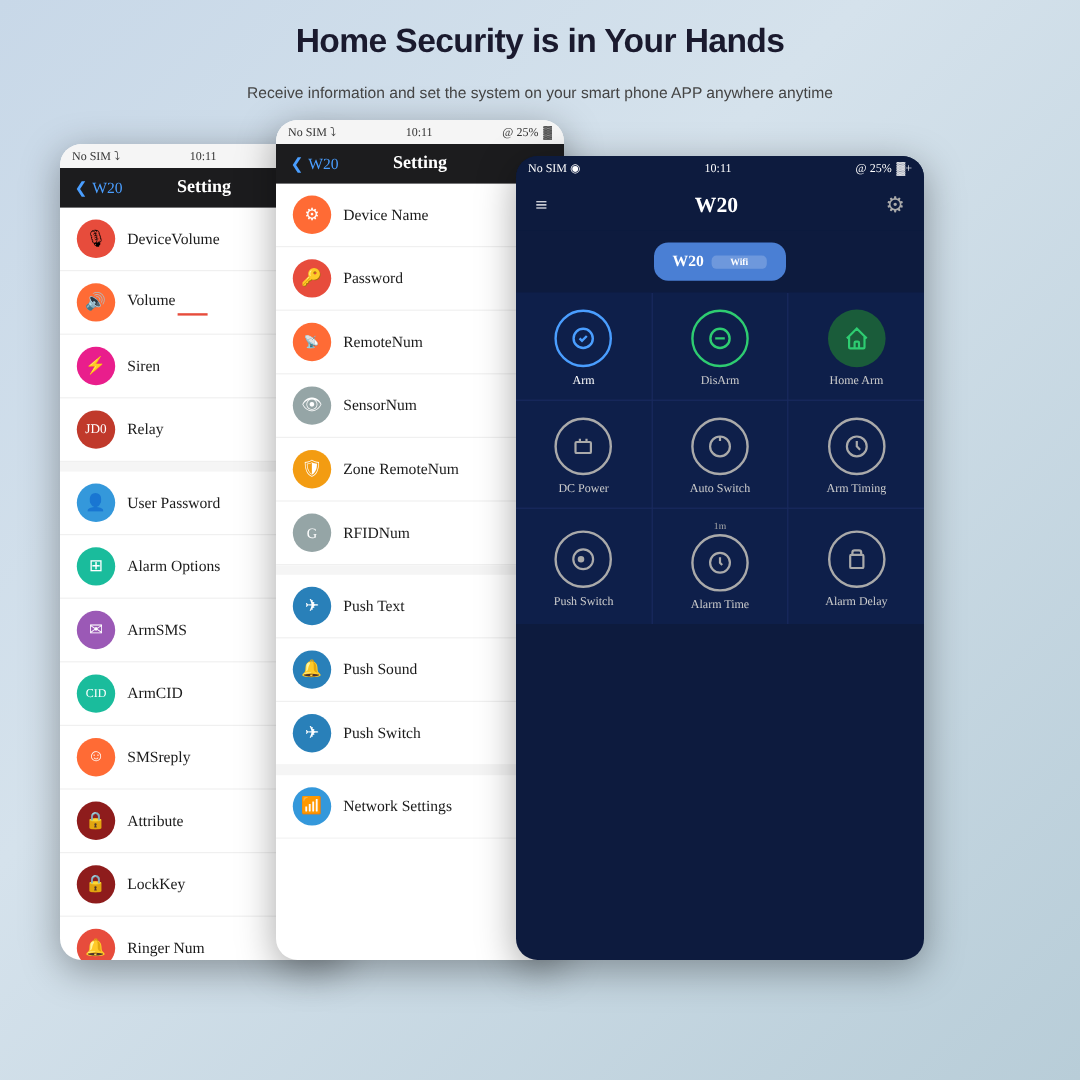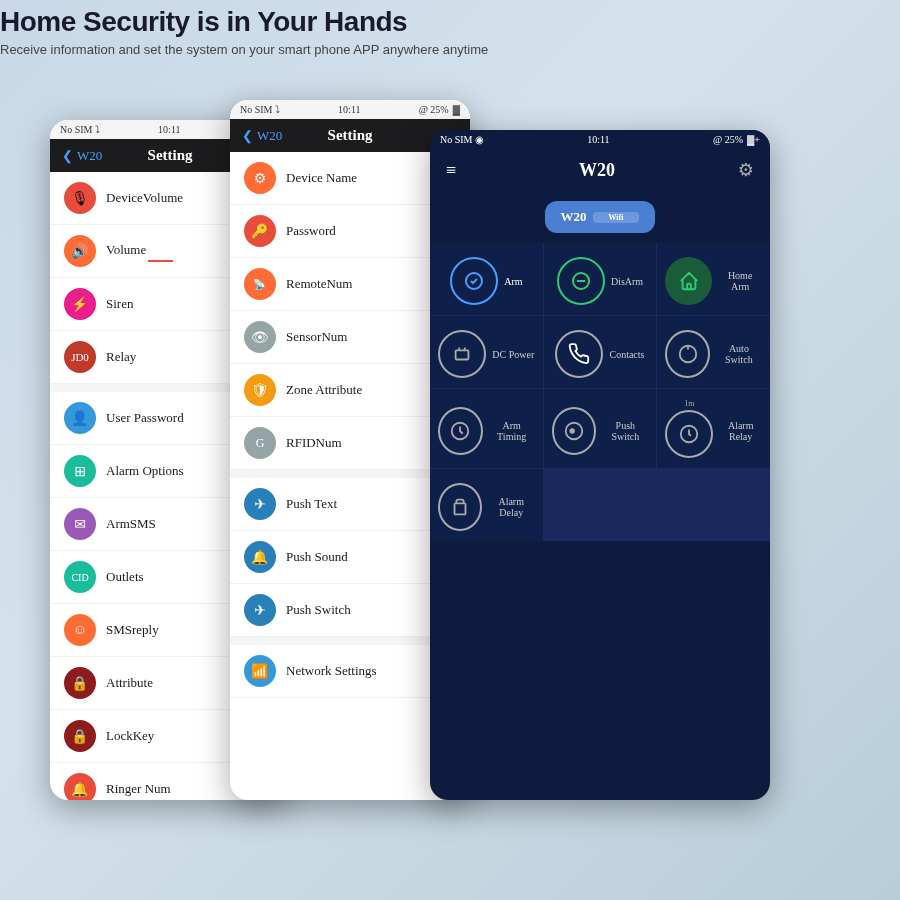--- a/index.html
+++ b/index.html
@@ -16,35 +16,35 @@
     .bg-overlay {
       position: absolute;
       inset: 0;
       background: linear-gradient(135deg, #c8d8e8 0%, #d5e2ec 40%, #b8cdd8 100%);
       z-index: 0;
     }
 
     
     .header {
       position: absolute;
-      top: 6px;
+      top: 18px;
       left: 0; right: 0;
-      text-align: left;
+      text-align: center;
       z-index: 10;
     }
     .header h1 {
       font-size: 28px;
       font-weight: 600;
       color: #1a1a2e;
       letter-spacing: -0.5px;
     }
     .header p {
       font-size: 13px;
       color: #444;
-      margin-top: 4px;
+      margin-top: 20px;
     }
 
     
     .screens-container {
       position: absolute;
       top: 100px;
       left: 50px;
       right: 50px;
       bottom: 30px;
       z-index: 5;
@@ -230,21 +230,21 @@
     
     .app-grid {
       display: grid;
       grid-template-columns: repeat(3, 1fr);
       gap: 1px;
       background: #1a2a5e;
       flex: 1;
     }
     .grid-item {
       display: flex;
-      flex-direction: row;
+      flex-direction: column;
       align-items: center;
       justify-content: center;
       padding: 14px 8px 10px;
       background: #0e1f4a;
       gap: 6px;
       cursor: pointer;
     }
     .grid-icon {
       width: 48px;
       height: 48px;
@@ -364,21 +364,21 @@
       <div class="settings-item">
         <div class="item-icon icon-teal" style="color:#fff">⊞</div>
         <span class="item-label">Alarm Options</span>
       </div>
       <div class="settings-item">
         <div class="item-icon icon-purple" style="color:#fff">✉</div>
         <span class="item-label">ArmSMS</span>
       </div>
       <div class="settings-item">
         <div class="item-icon icon-teal" style="color:#fff; font-size:10px">CID</div>
-        <span class="item-label">Outlets</span>
+        <span class="item-label">ArmCID</span>
       </div>
       <div class="settings-item">
         <div class="item-icon icon-orange" style="color:#fff">☺</div>
         <span class="item-label">SMSreply</span>
       </div>
       <div class="settings-item">
         <div class="item-icon icon-dark-red" style="color:#fff">🔒</div>
         <span class="item-label">Attribute</span>
       </div>
       <div class="settings-item">
@@ -424,21 +424,21 @@
       <div class="settings-item">
         <div class="item-icon icon-orange" style="color:#fff; font-size:10px">📡</div>
         <span class="item-label">RemoteNum</span>
       </div>
       <div class="settings-item">
         <div class="item-icon icon-gray" style="color:#fff">👁</div>
         <span class="item-label">SensorNum</span>
       </div>
       <div class="settings-item">
         <div class="item-icon icon-yellow" style="color:#fff">🛡</div>
-        <span class="item-label">Zone Attribute</span>
+        <span class="item-label">Zone RemoteNum</span>
       </div>
       <div class="settings-item">
         <div class="item-icon icon-gray" style="color:#fff; font-size:12px">G</div>
         <span class="item-label">RFIDNum</span>
       </div>
       <div class="list-divider"></div>
       <div class="settings-item">
         <div class="item-icon icon-nav-blue" style="color:#fff">✈</div>
         <span class="item-label">Push Text</span>
       </div>
@@ -513,28 +513,20 @@
 
       <div class="grid-item">
         <div class="grid-icon white-ring">
           <svg width="22" height="22" viewBox="0 0 24 24" fill="none" stroke="#aaa" stroke-width="2">
             <rect x="5" y="8" width="14" height="10" rx="1"></rect>
             <line x1="9" y1="8" x2="9" y2="5"></line>
             <line x1="15" y1="8" x2="15" y2="5"></line>
           </svg>
         </div>
         <span class="grid-label">DC Power</span>
-      </div>
-      <div class="grid-item">
-        <div class="grid-icon outline-ring">
-          <svg width="22" height="22" viewBox="0 0 24 24" fill="none" stroke="#fff" stroke-width="2">
-            <path d="M22 16.92v3a2 2 0 01-2.18 2 19.79 19.79 0 01-8.63-3.07A19.5 19.5 0 014.82 12 19.79 19.79 0 011.83 3.4 2 2 0 013.82 1.22h3a2 2 0 012 1.72 12.84 12.84 0 00.7 2.81 2 2 0 01-.45 2.11L8.09 8.91a16 16 0 006 6l.96-.96a2 2 0 012.11-.45 12.84 12.84 0 002.81.7A2 2 0 0122 16.92z"></path>
-          </svg>
-        </div>
-        <span class="grid-label">Contacts</span>
       </div>
 
       <div class="grid-item">
         <div class="grid-icon outline-ring">
           <svg width="22" height="22" viewBox="0 0 24 24" fill="none" stroke="#aaa" stroke-width="2">
             <circle cx="12" cy="12" r="9"></circle>
             <line x1="12" y1="3" x2="12" y2="7"></line>
           </svg>
         </div>
         <span class="grid-label">Auto Switch</span>
@@ -561,21 +553,21 @@
       <div class="grid-item">
         <div style="display:flex;flex-direction:column;align-items:center;gap:2px">
           <span class="timer-badge">1m</span>
           <div class="grid-icon outline-ring">
             <svg width="22" height="22" viewBox="0 0 24 24" fill="none" stroke="#aaa" stroke-width="2">
               <circle cx="12" cy="12" r="9"></circle>
               <polyline points="12 7 12 12 14 14"></polyline>
             </svg>
           </div>
         </div>
-        <span class="grid-label">Alarm Relay</span>
+        <span class="grid-label">Alarm Time</span>
       </div>
       <div class="grid-item">
         <div class="grid-icon outline-ring">
           <svg width="22" height="22" viewBox="0 0 24 24" fill="none" stroke="#aaa" stroke-width="2">
             <rect x="6" y="8" width="12" height="12" rx="1"></rect>
             <path d="M8 8V6a2 2 0 012-2h4a2 2 0 012 2v2"></path>
           </svg>
         </div>
         <span class="grid-label">Alarm Delay</span>
       </div>

